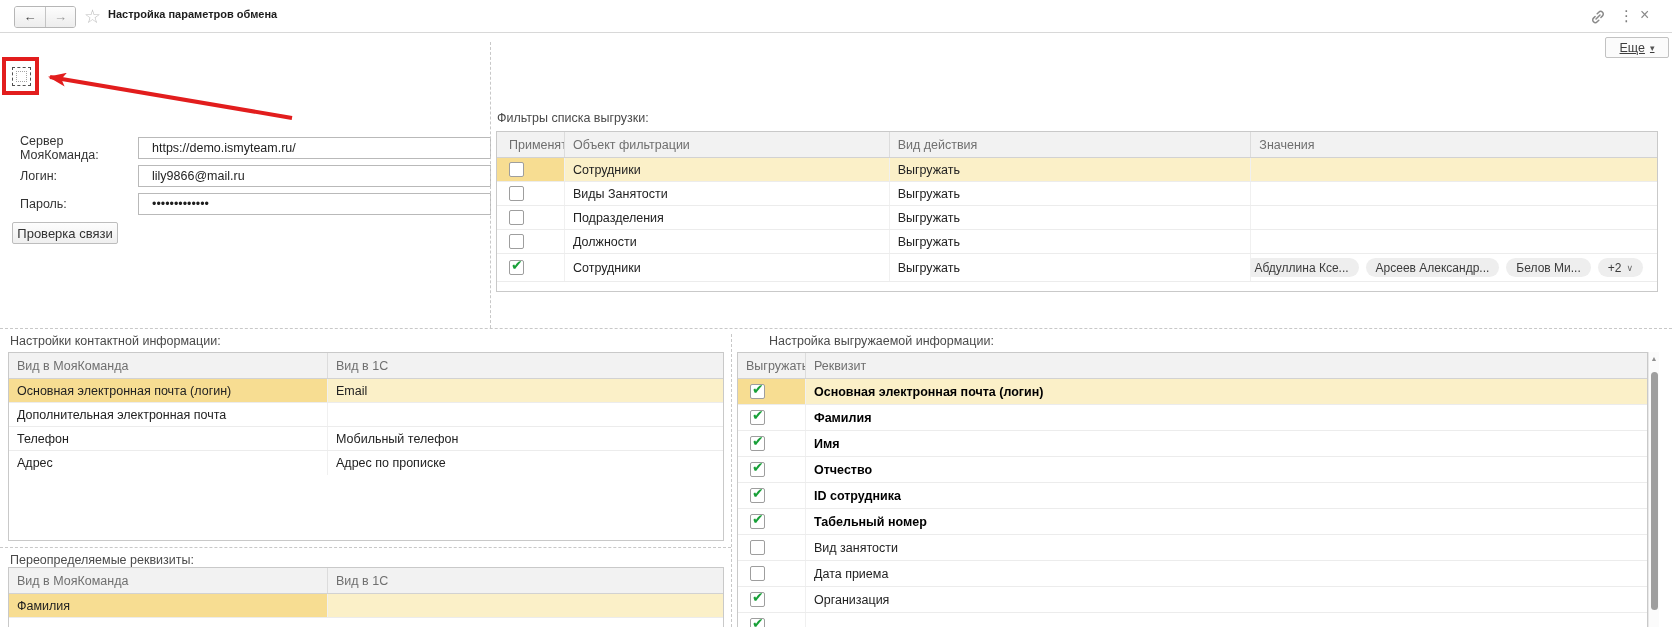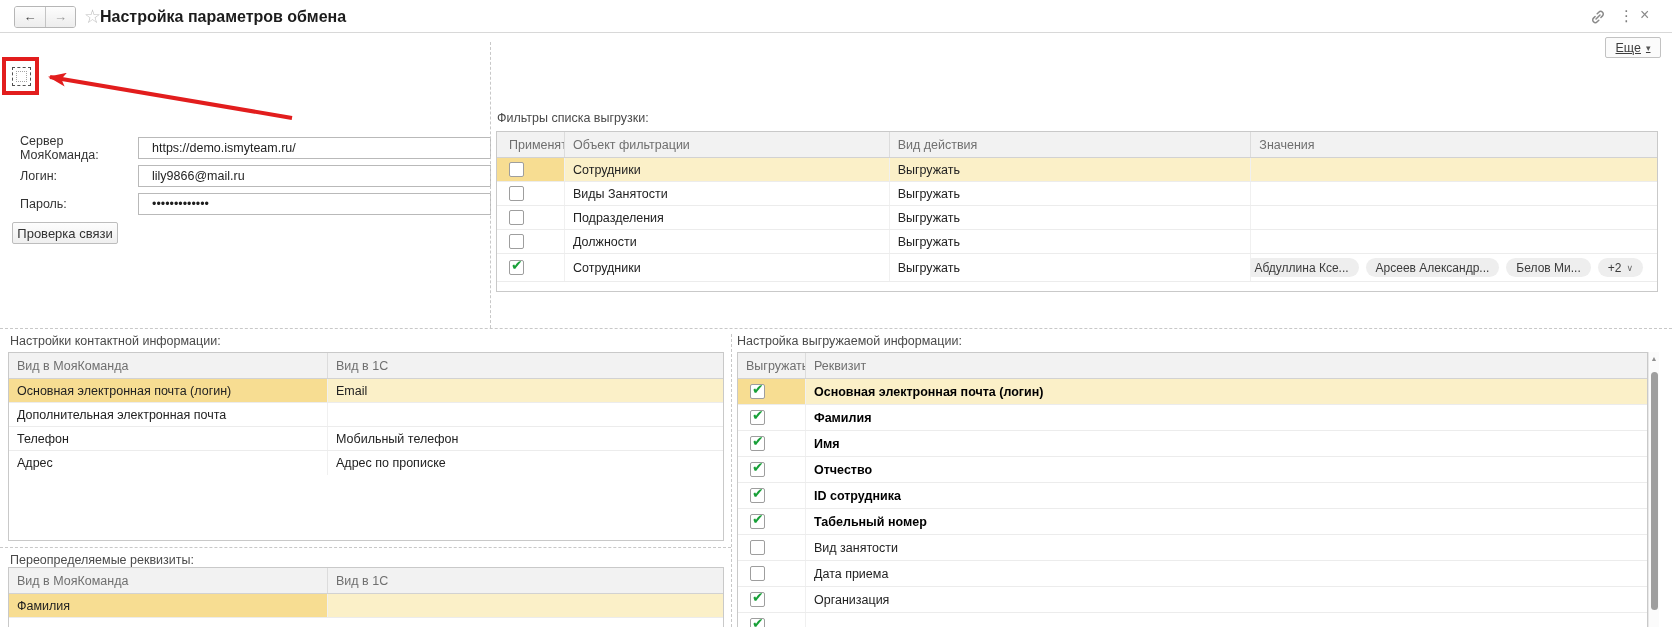--- a/index.html
+++ b/index.html
@@ -6,25 +6,25 @@
   html,body { background:#e9e9e9; }
   body { font-family:"Liberation Sans","DejaVu Sans",sans-serif; font-size:12.5px; color:#222; }
   .page { position:relative; width:1672px; height:627px; background:#fff; overflow:hidden; }
 
   
   .topbar { position:absolute; left:0; top:0; width:1672px; height:33px; background:#fff; border-bottom:1px solid #d8d8d8; }
   .navgroup { position:absolute; left:14px; top:6px; display:flex; border:1px solid #b6b6b6; border-radius:3px; overflow:hidden; height:22px; }
   .navbtn { width:30px; height:20px; background:linear-gradient(#fdfdfd,#ededed); border:none; font-size:13px; color:#444; cursor:pointer; line-height:20px; }
   .navbtn + .navbtn { border-left:1px solid #c4c4c4; color:#999; }
   .star { position:absolute; left:84px; top:5px; font-size:19px; color:#bdbdbd; }
-  .wtitle { position:absolute; left:100px; top:8px; font-size:16px; font-weight:bold; color:#1c1c1c; }
+  .wtitle { position:absolute; left:108px; top:8px; font-size:11px; font-weight:bold; color:#1c1c1c; }
   .linkicon { position:absolute; left:1589px; top:8px; width:18px; height:18px; }
   .kebab { position:absolute; left:1619px; top:7px; font-size:15px; color:#7d7d7d; letter-spacing:0; }
   .closeic { position:absolute; left:1640px; top:6px; font-size:16px; color:#8a8a8a; }
-  .morebtn { position:absolute; left:1605px; top:37px; width:56px; height:21px; background:#fbfbfb; border:1px solid #c2c2c2; border-radius:2px; font-size:12.5px; color:#3d3d3d; display:flex; align-items:center; justify-content:center; gap:5px; cursor:pointer;text-decoration:underline; }
+  .morebtn { position:absolute; left:1605px; top:37px; width:64px; height:21px; background:#fbfbfb; border:1px solid #c2c2c2; border-radius:2px; font-size:12.5px; color:#3d3d3d; display:flex; align-items:center; justify-content:center; gap:5px; cursor:pointer;text-decoration:underline; }
   .morebtn .caret { font-size:9px; color:#555; }
 
   
   .redbox { position:absolute; left:2px; top:57px; width:37px; height:38px; border:4px solid #e21d1d; z-index:6; }
   .focuscb { position:absolute; left:6px; top:6px; width:19px; height:19px; border:1px dashed #4f4f4f; background:#fff; }
   .focuscb .inner { position:absolute; left:3px; top:3px; width:11px; height:11px; border:1px dotted #a4a4a4; }
   .arrowsvg { position:absolute; left:0; top:0; width:1672px; height:627px; pointer-events:none; z-index:5; }
 
   
   .frow { position:absolute; left:20px; display:flex; align-items:center; height:22px; }
@@ -273,21 +273,21 @@
     <div class="trow cr sel">
       <div class="c cc1 cur">
           <span>Фамилия</span>
         </div>
       <div class="c cc2 last">
           <span></span>
         </div>
     </div>
   </div>
 
-  <div class="ptitle" style="left:737px; top:334px;">Настройка выгружаемой информации:</div>
+  <div class="ptitle" style="left:769px; top:334px;">Настройка выгружаемой информации:</div>
   <div class="tbl" style="left:737px; top:352px; width:911px; height:275px; border-bottom:none;">
     <div class="thead eh">
       <div class="c ec1" style="padding-left:8px;">
           <span>Выгружать</span>
         </div>
       <div class="c ec2 last">
           <span>Реквизит</span>
         </div>
     </div>
     <div class="trow er sel">

